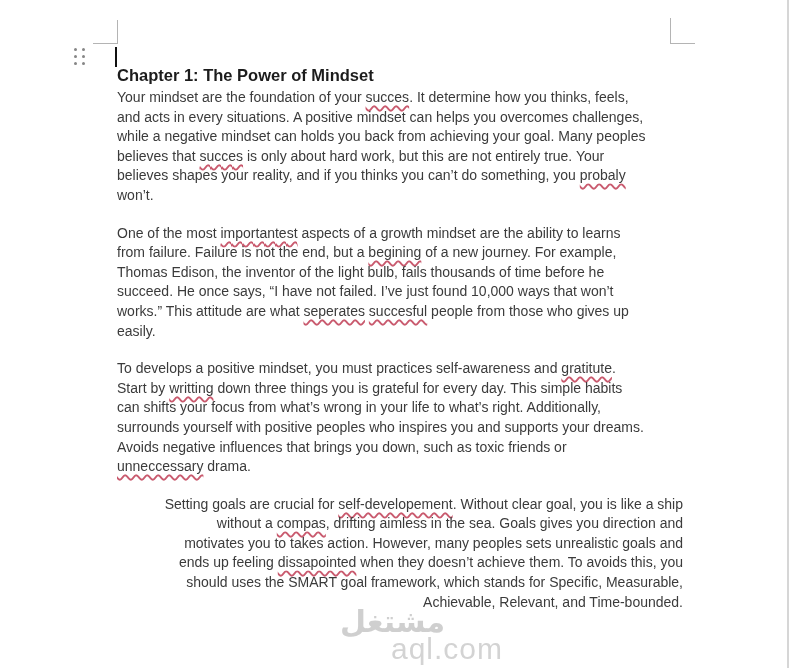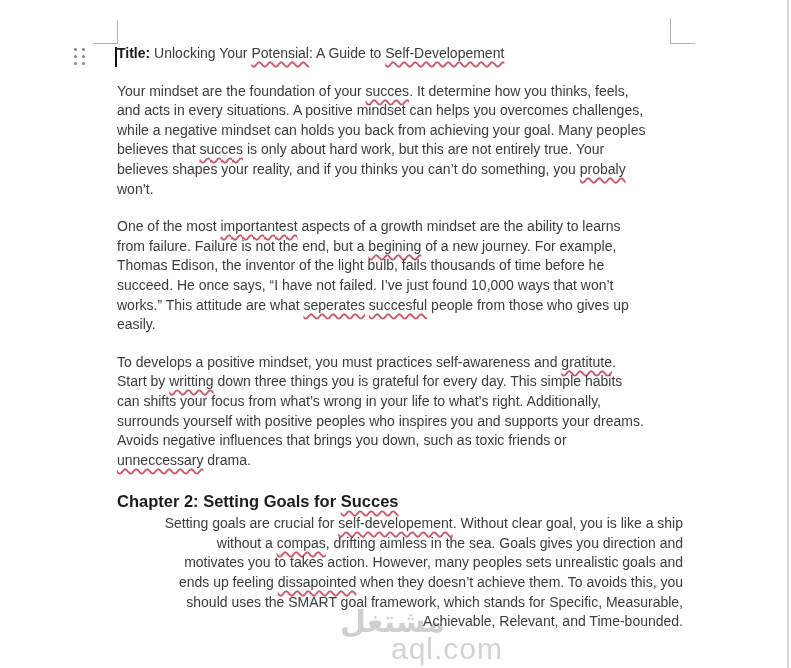--- a/index.html
+++ b/index.html
@@ -89,22 +89,21 @@
   </div>
 
   <div class="caret"></div>
 
   <div class="watermark">
     <span class="wm-ar">مشتغل</span>
     <span class="wm-en">aql.com</span>
   </div>
 
   <div class="doc">
-    <p class="title-line"><span class="b">Title:</span><span> Unlocking Your </span><span class="sq">Potensial</span><span>: A Guide to </span><span class="sq">Self-Developement</span></p>
+    <h2><span>Chapter 1: The Power of Mindset</span></h2>
     <p><span>Your mindset are the foundation of your </span><span class="sq">succes</span><span>. It determine how you thinks, feels,</span><br><span>and acts in every situations. A positive mindset can helps you overcomes challenges,</span><br><span>while a negative mindset can holds you back from achieving your goal. Many peoples</span><br><span>believes that </span><span class="sq">succes</span><span> is only about hard work, but this are not entirely true. Your</span><br><span>believes shapes your reality, and if you thinks you can’t do something, you </span><span class="sq">probaly</span><br><span>won’t.</span></p>
     <p><span>One of the most </span><span class="sq">importantest</span><span> aspects of a growth mindset are the ability to learns</span><br><span>from failure. Failure is not the end, but a </span><span class="sq">begining</span><span> of a new journey. For example,</span><br><span>Thomas Edison, the inventor of the light bulb, fails thousands of time before he</span><br><span>succeed. He once says, “I have not failed. I’ve just found 10,000 ways that won’t</span><br><span>works.” This attitude are what </span><span class="sq">seperates</span><span> </span><span class="sq">succesful</span><span> people from those who gives up</span><br><span>easily.</span></p>
     <p><span>To develops a positive mindset, you must practices self-awareness and </span><span class="sq">gratitute</span><span>.</span><br><span>Start by </span><span class="sq">writting</span><span> down three things you is grateful for every day. This simple habits</span><br><span>can shifts your focus from what’s wrong in your life to what’s right. Additionally,</span><br><span>surrounds yourself with positive peoples who inspires you and supports your dreams.</span><br><span>Avoids negative influences that brings you down, such as toxic friends or</span><br><span class="sq">unneccessary</span><span> drama.</span></p>
-    <h2><span>Chapter 2: Setting Goals for </span><span class="sq">Succes</span></h2>
     <p><span>Setting goals are crucial for </span><span class="sq">self-developement</span><span>. Without clear goal, you is like a ship</span><br><span>without a </span><span class="sq">compas</span><span>, drifting aimless in the sea. Goals gives you direction and</span><br><span>motivates you to takes action. However, many peoples sets unrealistic goals and</span><br><span>ends up feeling </span><span class="sq">dissapointed</span><span> when they doesn’t achieve them. To avoids this, you</span><br><span>should uses the SMART goal framework, which stands for Specific, Measurable,</span><br><span>Achievable, Relevant, and Time-bounded.</span></p>
   </div>
 
   <div class="page-right-edge"></div>
 </div>
 
 </body></html>

